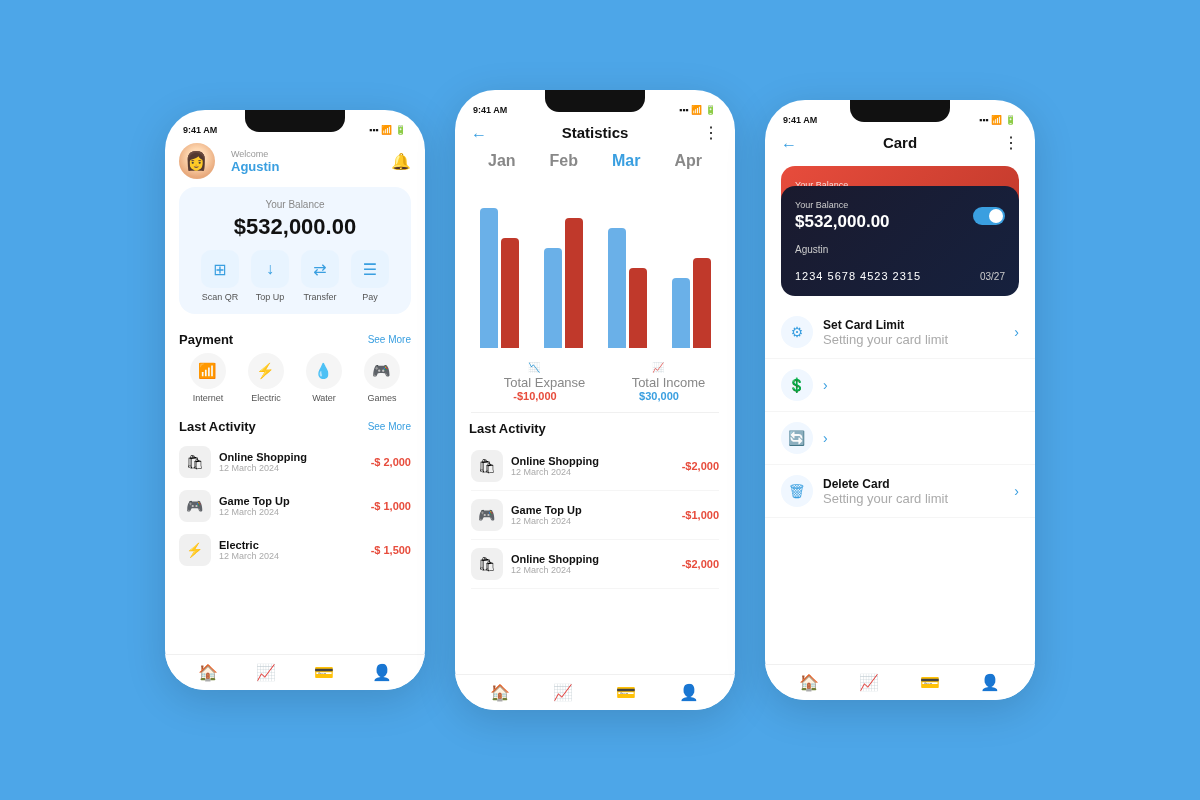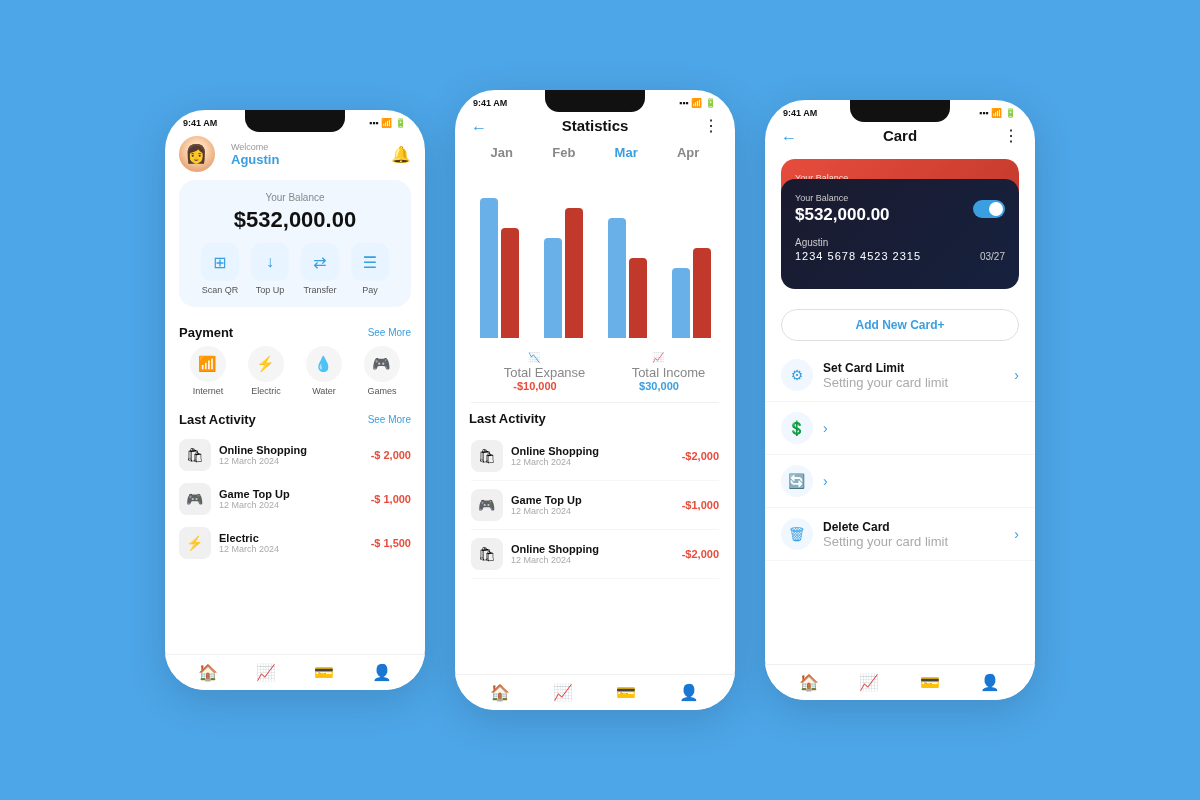--- a/index.html
+++ b/index.html
@@ -36,21 +36,21 @@
       left: 50%;
       transform: translateX(-50%);
       top: 0;
       z-index: 10;
     }
 
     .status-bar {
       display: flex;
       justify-content: space-between;
       align-items: flex-end;
-      padding: 8px 18px 2px;
+      padding: 15px 18px 2px;
       font-size: 9px;
       font-weight: 600;
       color: #111;
       position: relative;
       z-index: 5;
     }
     .status-icons { display: flex; align-items: center; gap: 3px; font-size: 9px; }
 
     .p1-header {
       display: flex;
@@ -182,21 +182,21 @@
     }
     .back-btn { font-size: 16px; color: #3a9fe0; }
     .page-title { font-size: 15px; font-weight: 700; color: #111; }
     .more-btn { font-size: 16px; color: #111; }
 
     .months-bar {
       display: flex;
       justify-content: space-around;
       padding: 6px 16px;
     }
-    .month-label { font-size: 13px; font-weight: 600; color: #888; }
+    .month-label { font-size: 16px; font-weight: 600; color: #888; }
     .month-label.active { color: #3a9fe0; }
 
     .chart-area {
       padding: 4px 16px 8px;
       height: 180px;
       display: flex;
       align-items: flex-end;
       gap: 8px;
     }
     .chart-group {
@@ -247,21 +247,21 @@
       padding: 14px;
       height: 110px;
       position: relative;
       z-index: 2;
       margin-top: 20px;
       color: #fff;
     }
     .card-balance-label { font-size: 9px; color: #ccc; margin-bottom: 2px; }
     .card-balance-amount { font-size: 17px; font-weight: 800; color: #fff; }
     .card-name { font-size: 10px; color: #ccc; margin-top: 8px; }
-    .card-number { font-size: 11px; color: #fff; margin-top: 2px; letter-spacing: 1px; }
+    .card-number { font-size: 11px; color: #fff; margin-top: 15px; letter-spacing: 1px; }
     .card-expiry { font-size: 10px; color: #ccc; }
     .card-top-row { display: flex; justify-content: space-between; align-items: center; }
     .toggle-switch {
       width: 32px;
       height: 18px;
       background: #3a9fe0;
       border-radius: 9px;
       position: relative;
       flex-shrink: 0;
     }
@@ -563,21 +563,20 @@
       <div class="card-bottom-row">
         <div>
           <div class="card-name">Agustin</div>
           <div class="card-number">1234  5678  4523  2315</div>
         </div>
         <div class="card-expiry">03/27</div>
       </div>
     </div>
   </div>
 
-  <div class="add-card-btn">Add New Card+</div>
 
   <div class="card-option">
     <div class="card-option-icon">⚙</div>
     <div class="card-option-info">
       <div class="card-option-title">Set Card Limit</div>
       <div class="card-option-sub">Setting your card limit</div>
     </div>
     <span class="arrow-btn">›</span>
   </div>
 

